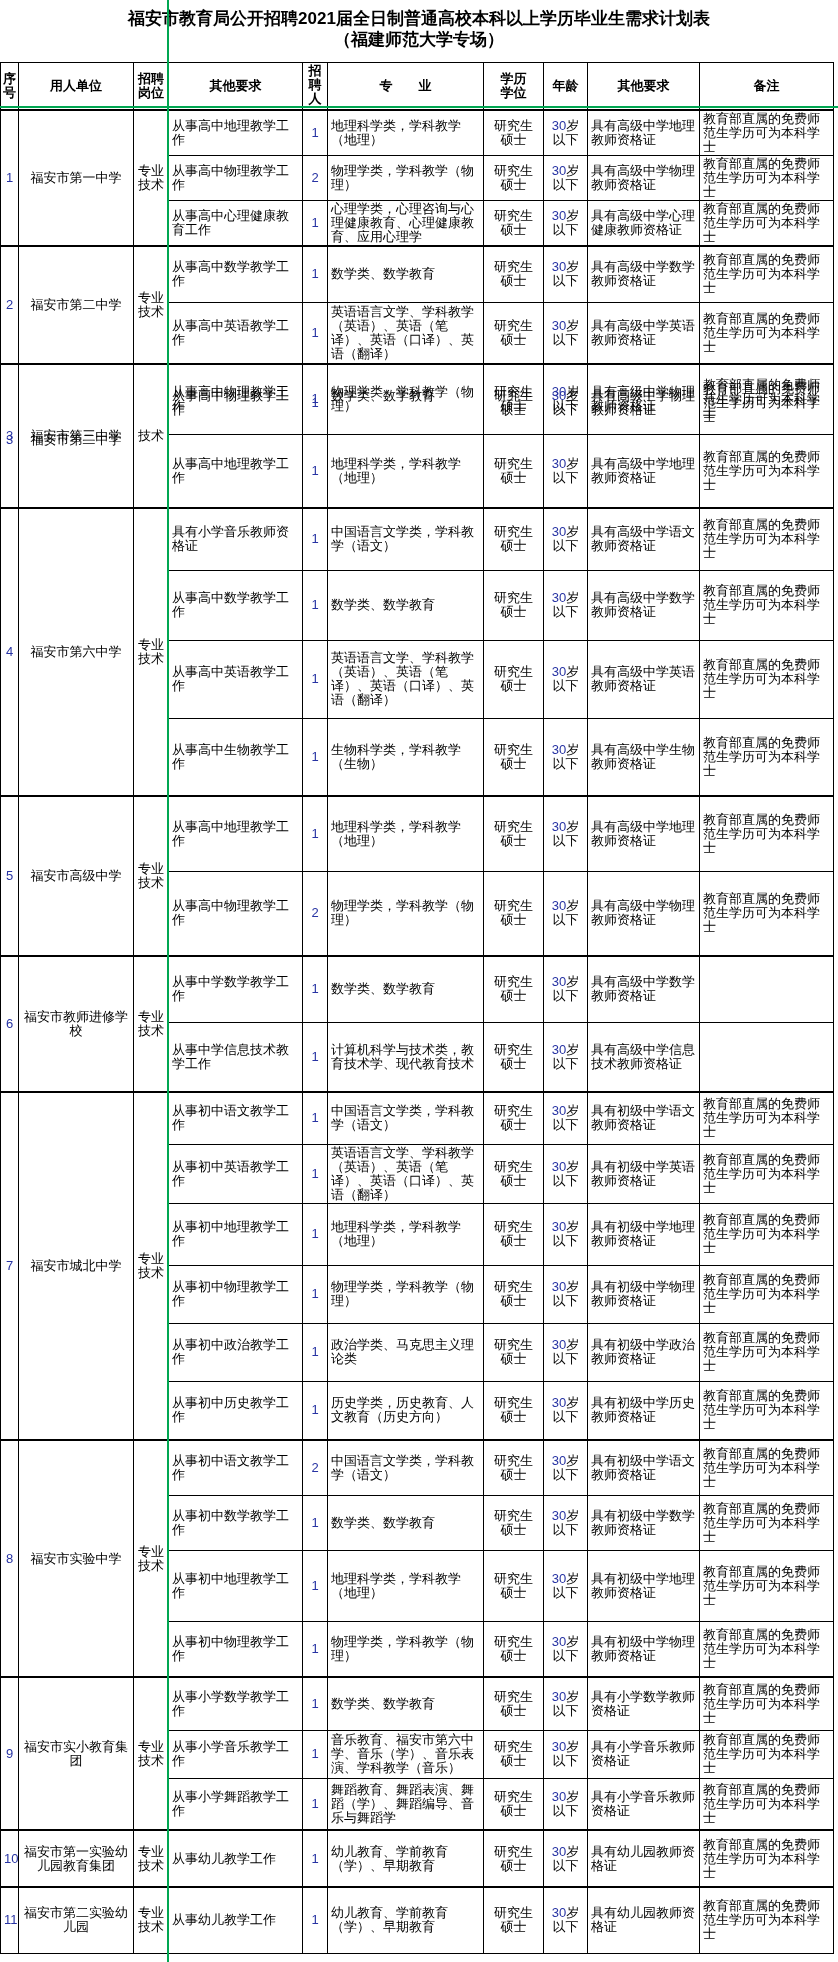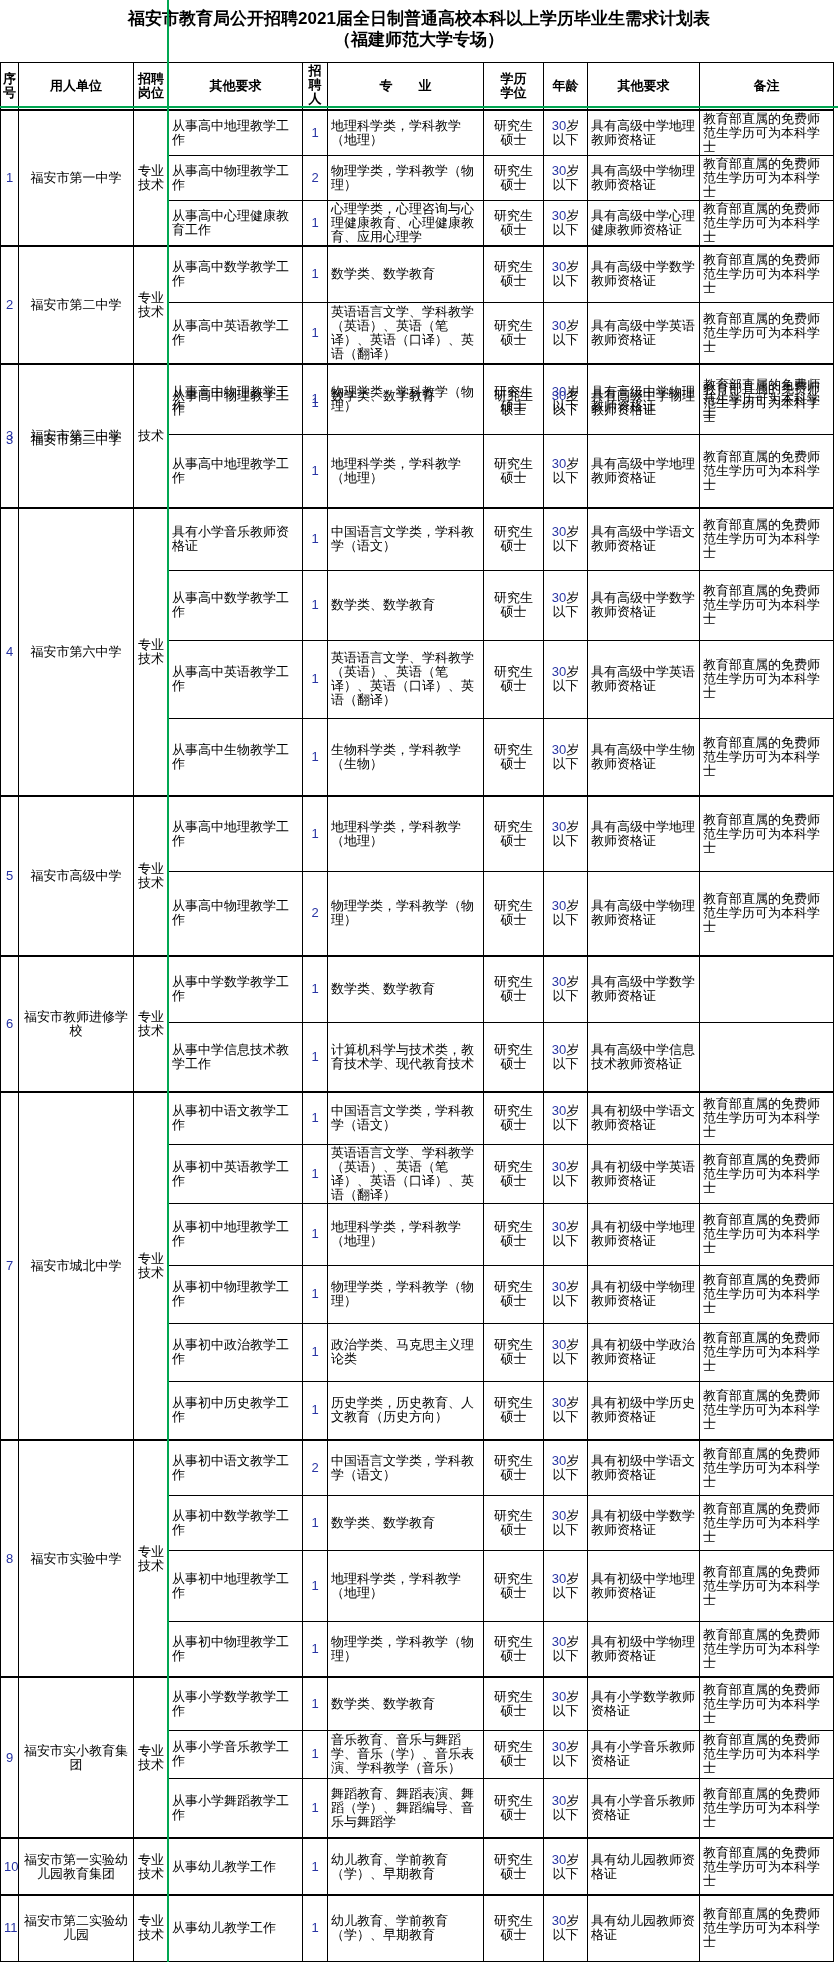--- a/index.html
+++ b/index.html
@@ -769,36 +769,36 @@
           </td>
         </tr>
         <tr style="height: 48px;">
           <td class="c-desc">
             <div class="cw"><span>从事小学音乐教学工作</span></div>
           </td>
           <td class="c-count">
             <div class="cw"><span><span class="d">1</span></span></div>
           </td>
           <td class="c-major">
-            <div class="cw"><span>音乐教育、音乐与舞蹈学、音乐（学）、音乐表演、学科教学（音乐）</span></div>
+            <div class="cw"><span>音乐教育、福安市第六中学、音乐（学）、音乐表演、学科教学（音乐）</span></div>
           </td>
           <td class="c-degree">
             <div class="cw"><span>研究生<br>硕士</span></div>
           </td>
           <td class="c-age">
             <div class="cw"><span><span class="d">30</span>岁<br>以下</span></div>
           </td>
           <td class="c-req">
             <div class="cw"><span>具有小学音乐教师资格证</span></div>
           </td>
           <td class="c-note">
             <div class="cw"><span>教育部直属的免费师范生学历可为本科学士</span></div>
           </td>
         </tr>
-        <tr style="height: 60px;">
+        <tr style="height: 52px;">
           <td class="c-desc">
             <div class="cw"><span>从事小学舞蹈教学工作</span></div>
           </td>
           <td class="c-count">
             <div class="cw"><span><span class="d">1</span></span></div>
           </td>
           <td class="c-major">
             <div class="cw"><span>舞蹈教育、舞蹈表演、舞蹈（学）、舞蹈编导、音乐与舞蹈学</span></div>
           </td>
           <td class="c-degree">

